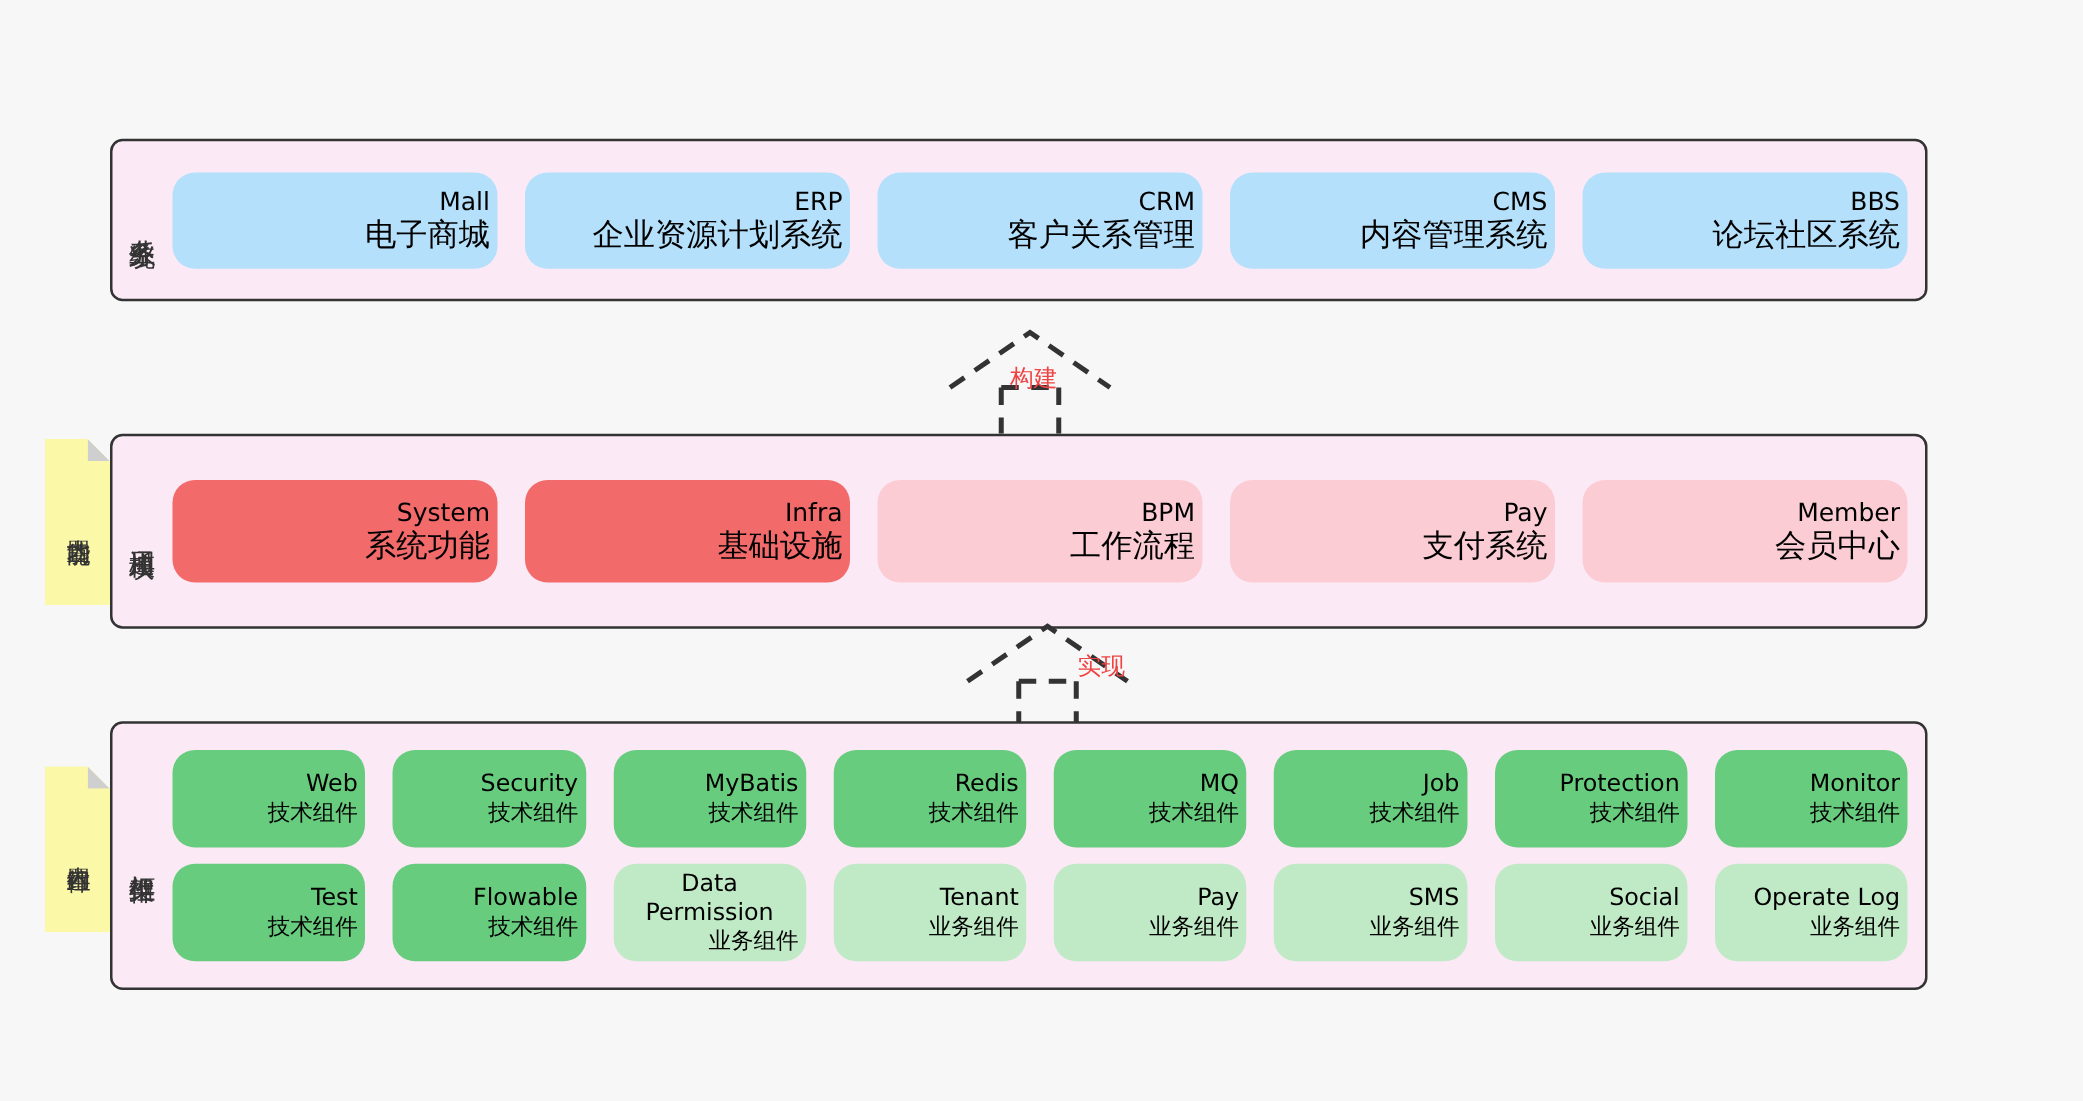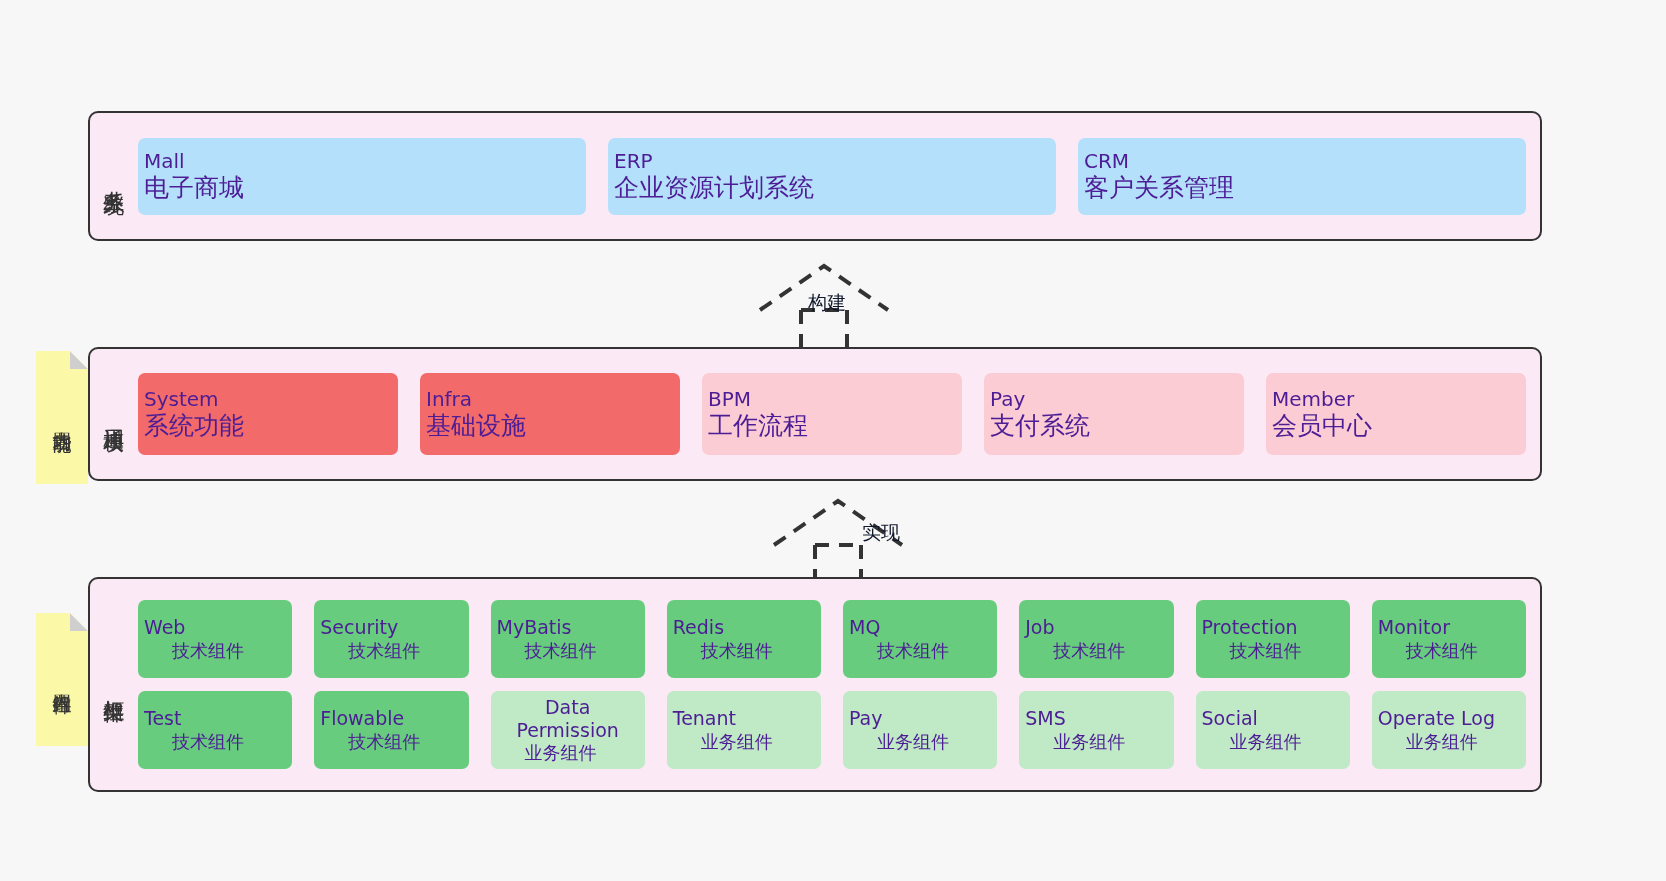--- a/index.html
+++ b/index.html
@@ -55,47 +55,47 @@
   }
   .row {
     display: flex;
     gap: 22px;
     align-items: stretch;
   }
 
   
   .card {
     flex: 1 1 0;
-    border-radius: 7px;
+    border-radius: 18px;
     display: flex;
     flex-direction: column;
-    align-items: flex-start;
+    align-items: flex-end;
     justify-content: center;
     text-align: center;
     line-height: 1.22;
-    color: #4c1d95;
+    color: #000000;
     box-sizing: border-box;
     padding: 4px 6px;
     user-select: none;
   }
   .card .t1 { font-size: 20px; }
   .card .t2 { font-size: 25px; }
 
   .c-blue        { background: #b5e0fb; }
   .c-red         { background: #f26a6a; }
   .c-pink        { background: #fbccd4; }
   .c-green       { background: #68cc7e; }
   .c-lightgreen  { background: #c0e9c6; }
 
   
   #layer-business { left: 88px;  top: 111px; width: 1454px; height: 130px; }
   #layer-business .card { height: 77px; }
 
   
-  #layer-common { left: 88px; top: 347px; width: 1454px; height: 134px; }
+  #layer-common { left: 88px; top: 347px; width: 1454px; height: 156px; }
   #layer-common .card { height: 82px; }
 
   
   #layer-framework { left: 88px; top: 577px; width: 1454px; height: 215px; }
   #layer-framework .layer-body { gap: 13px; }
   #layer-framework .card { height: 78px; }
   #layer-framework .card .t1 { font-size: 19px; }
   #layer-framework .card .t2 { font-size: 18px; margin-left: 28px; }
 
   
@@ -129,21 +129,21 @@
   #sticky-framework { left: 36px; top: 613px; height: 133px; }
 
   
   .arrow-wrap {
     position: absolute;
     pointer-events: none;
   }
   .arrow-label {
     position: absolute;
     font-size: 19px;
-    color: #0f172a;
+    color: #ef4444;
     background: transparent;
     user-select: none;
     white-space: nowrap;
   }
   #arrow-build { left: 744; }
   #arrow-build  { left: 744px; top: 252px; width: 180px; height: 95px; }
   #arrow-impl   { left: 758px; top: 487px; width: 180px; height: 95px; }
   #label-build  { left: 808px; top: 290px; }
   #label-impl   { left: 862px; top: 520px; }
 </style>
@@ -161,20 +161,28 @@
           <span class="t2">电子商城</span>
         </div>
         <div class="card c-blue">
           <span class="t1">ERP</span>
           <span class="t2">企业资源计划系统</span>
         </div>
         <div class="card c-blue">
           <span class="t1">CRM</span>
           <span class="t2">客户关系管理</span>
         </div>
+        <div class="card c-blue">
+          <span class="t1">CMS</span>
+          <span class="t2">内容管理系统</span>
+        </div>
+        <div class="card c-blue">
+          <span class="t1">BBS</span>
+          <span class="t2">论坛社区系统</span>
+        </div>
       </div>
     </div>
   </div>
 
   <div class="arrow-wrap" id="arrow-build">
     <svg width="180" height="95" viewBox="0 0 180 95">
       <path d="M 16 58 L 80 14 L 144 58" fill="none" stroke="#333333" stroke-width="4" stroke-dasharray="14 10" stroke-linecap="butt"></path>
       <path d="M 57 58 L 57 95 M 103 58 L 103 95 M 57 58 L 103 58" fill="none" stroke="#333333" stroke-width="4" stroke-dasharray="14 10" stroke-linecap="butt"></path>
     </svg>
   </div>

